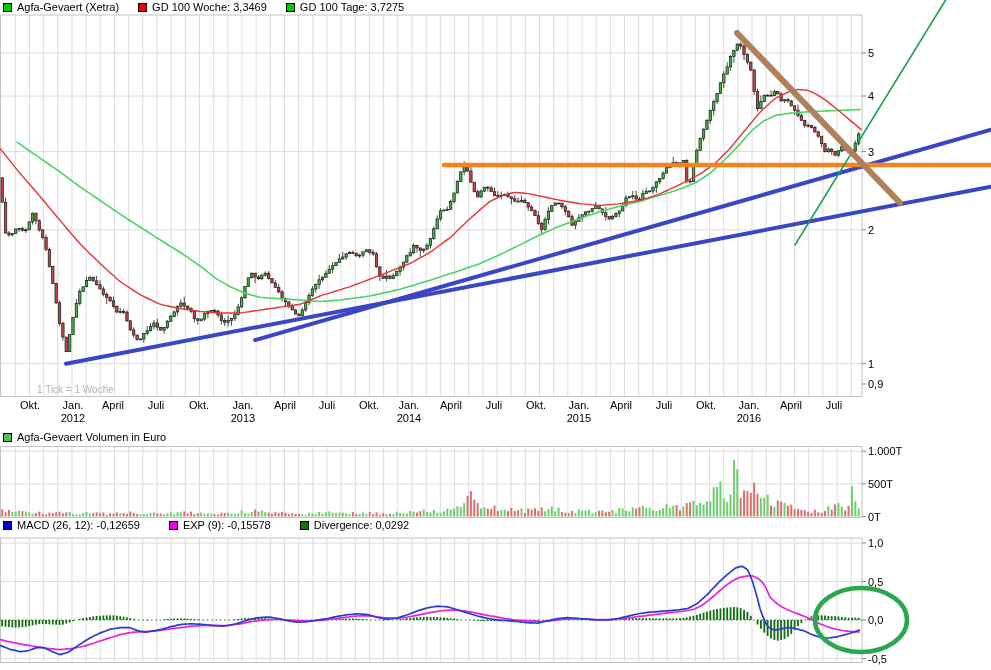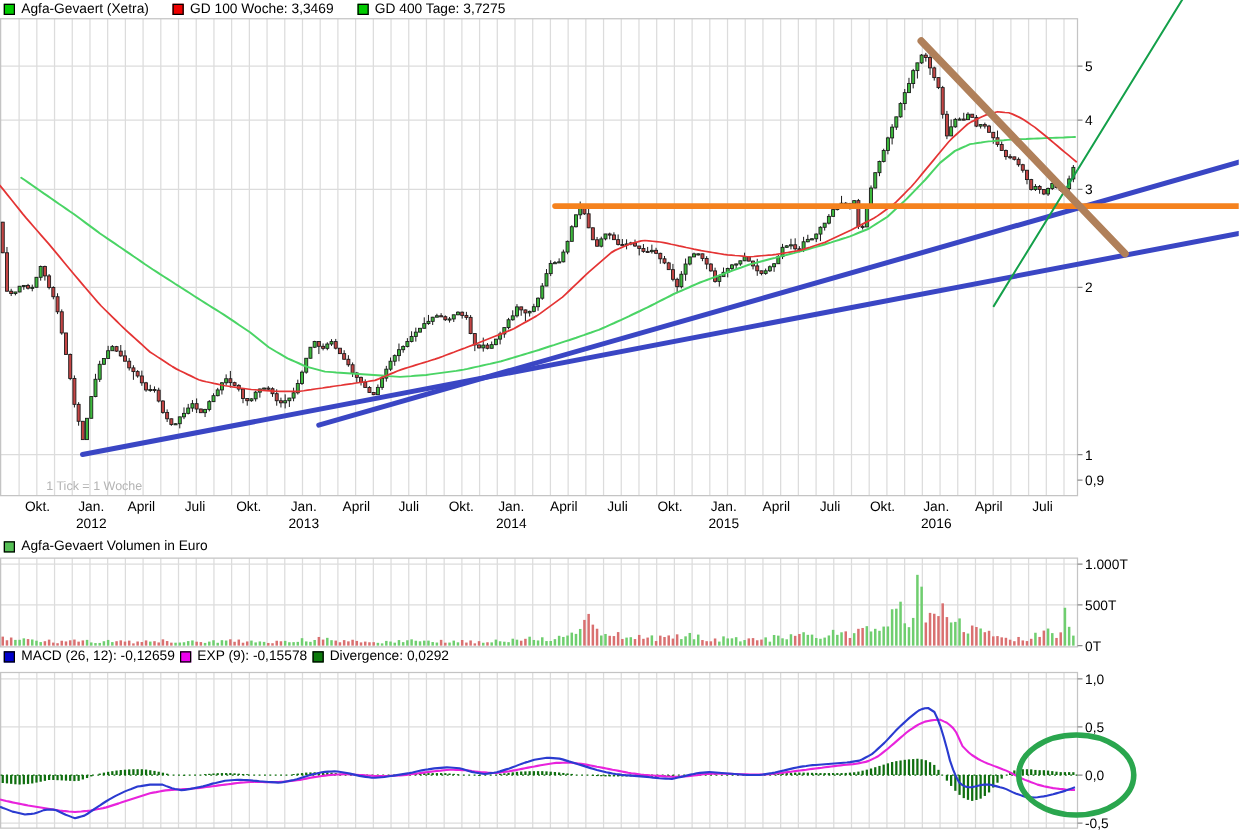--- a/index.html
+++ b/index.html
@@ -2,21 +2,21 @@
 <html><head>
 <meta charset="utf-8">
 <style>
   html,body{margin:0;padding:0;background:#fff;}
   body{width:991px;height:670px;overflow:hidden;font-family:"Liberation Sans",sans-serif;}
   .stage{position:relative;width:991px;height:670px;background:#fff;}
   svg{position:absolute;left:0;top:0;}
   .legend{position:absolute;left:3px;display:flex;align-items:flex-start;font-size:11px;color:#000;white-space:nowrap;}
   #legend-price{top:1px;gap:19px;}
   #legend-volume{top:431px;gap:19px;}
-  #legend-macd{top:519px;gap:4px;}
+  #legend-macd{top:519px;gap:29px;}
   .legend .item{display:flex;align-items:center;gap:5px;}
   .sq{width:9px;height:9px;border:1px solid #000;box-sizing:border-box;display:inline-block;flex:0 0 auto;}
   .tick-note{position:absolute;left:5px;top:384px;font-size:10px;color:#b4b4b4;margin-left:32px;}
 </style>
 </head>
 <body>
 
 <div class="stage">
   <svg id="chart-svg" width="991" height="670" viewBox="0 0 991 670">
       <g>
@@ -1260,21 +1260,21 @@
       <span class="item">
         <span class="sq" style="background: rgb(0, 204, 0);"></span>
         <span>Agfa-Gevaert (Xetra)</span>
       </span>
       <span class="item">
         <span class="sq" style="background: rgb(238, 0, 0);"></span>
         <span>GD 100 Woche: 3,3469</span>
       </span>
       <span class="item">
         <span class="sq" style="background: rgb(0, 204, 0);"></span>
-        <span>GD 400 Tage: 3,7275</span>
+        <span>GD 100 Tage: 3,7275</span>
       </span>
     </div>
   <div class="legend" id="legend-volume">
       <span class="item">
         <span class="sq" style="background: rgb(85, 192, 85);"></span>
         <span>Agfa-Gevaert Volumen in Euro</span>
       </span>
     </div>
   <div class="legend" id="legend-macd">
       <span class="item">

